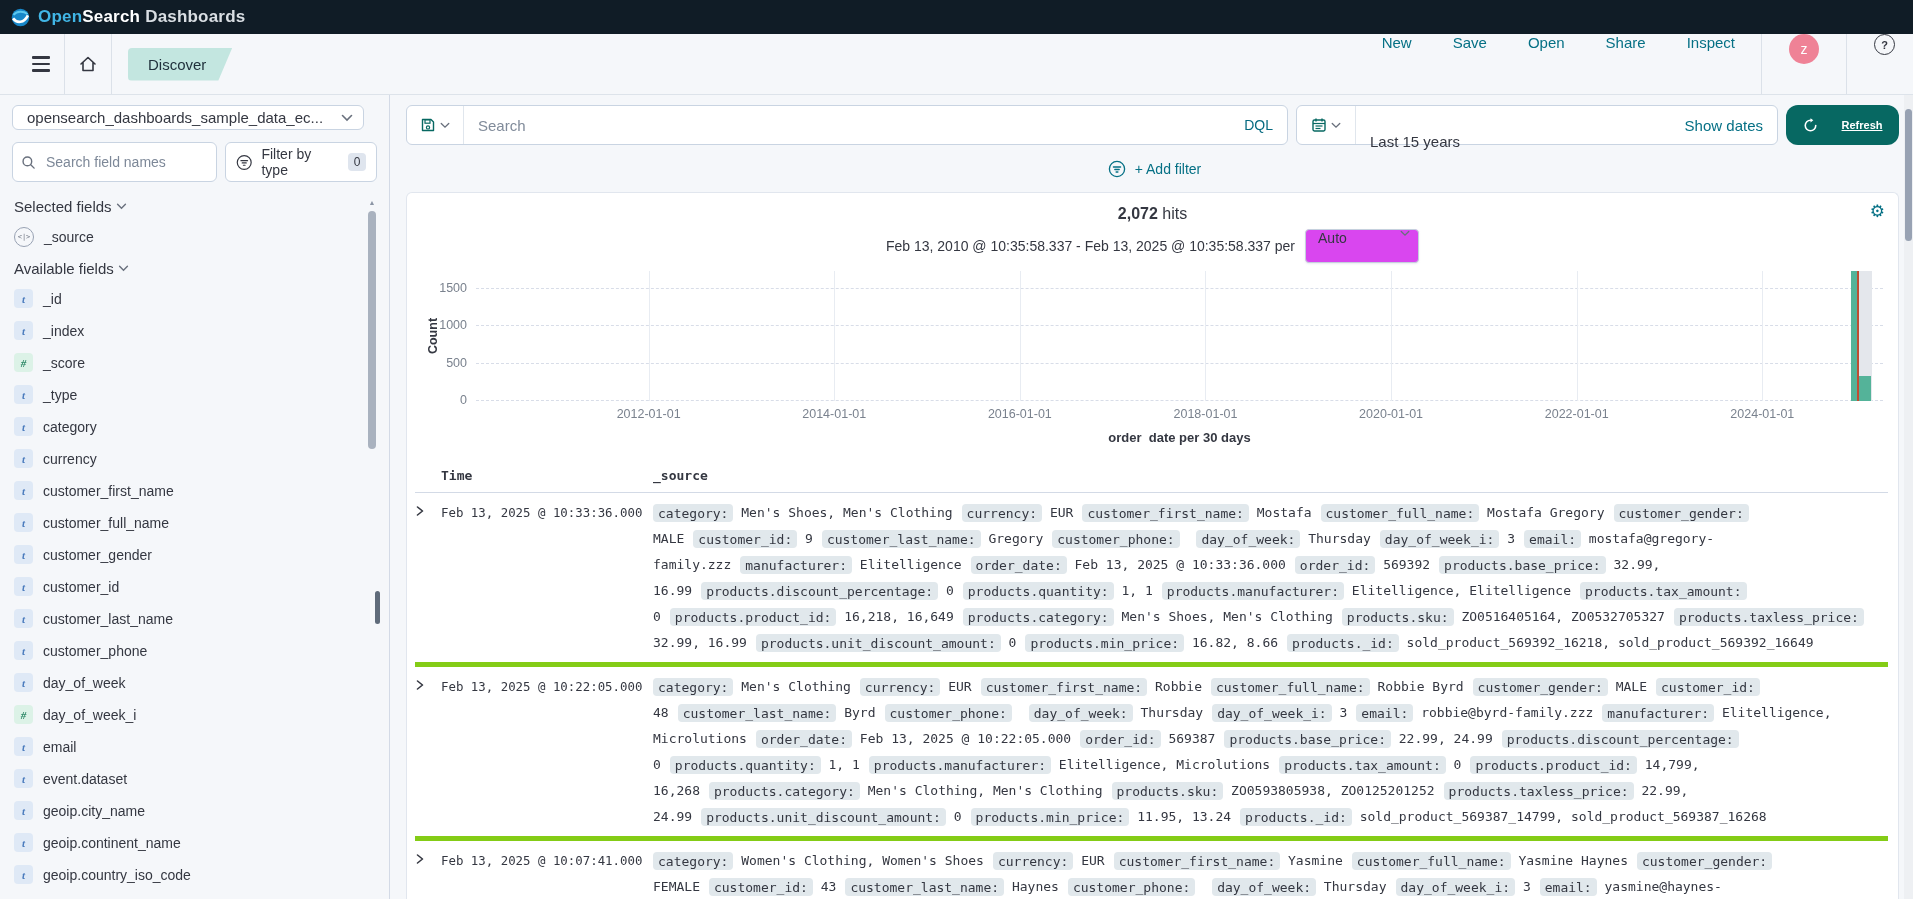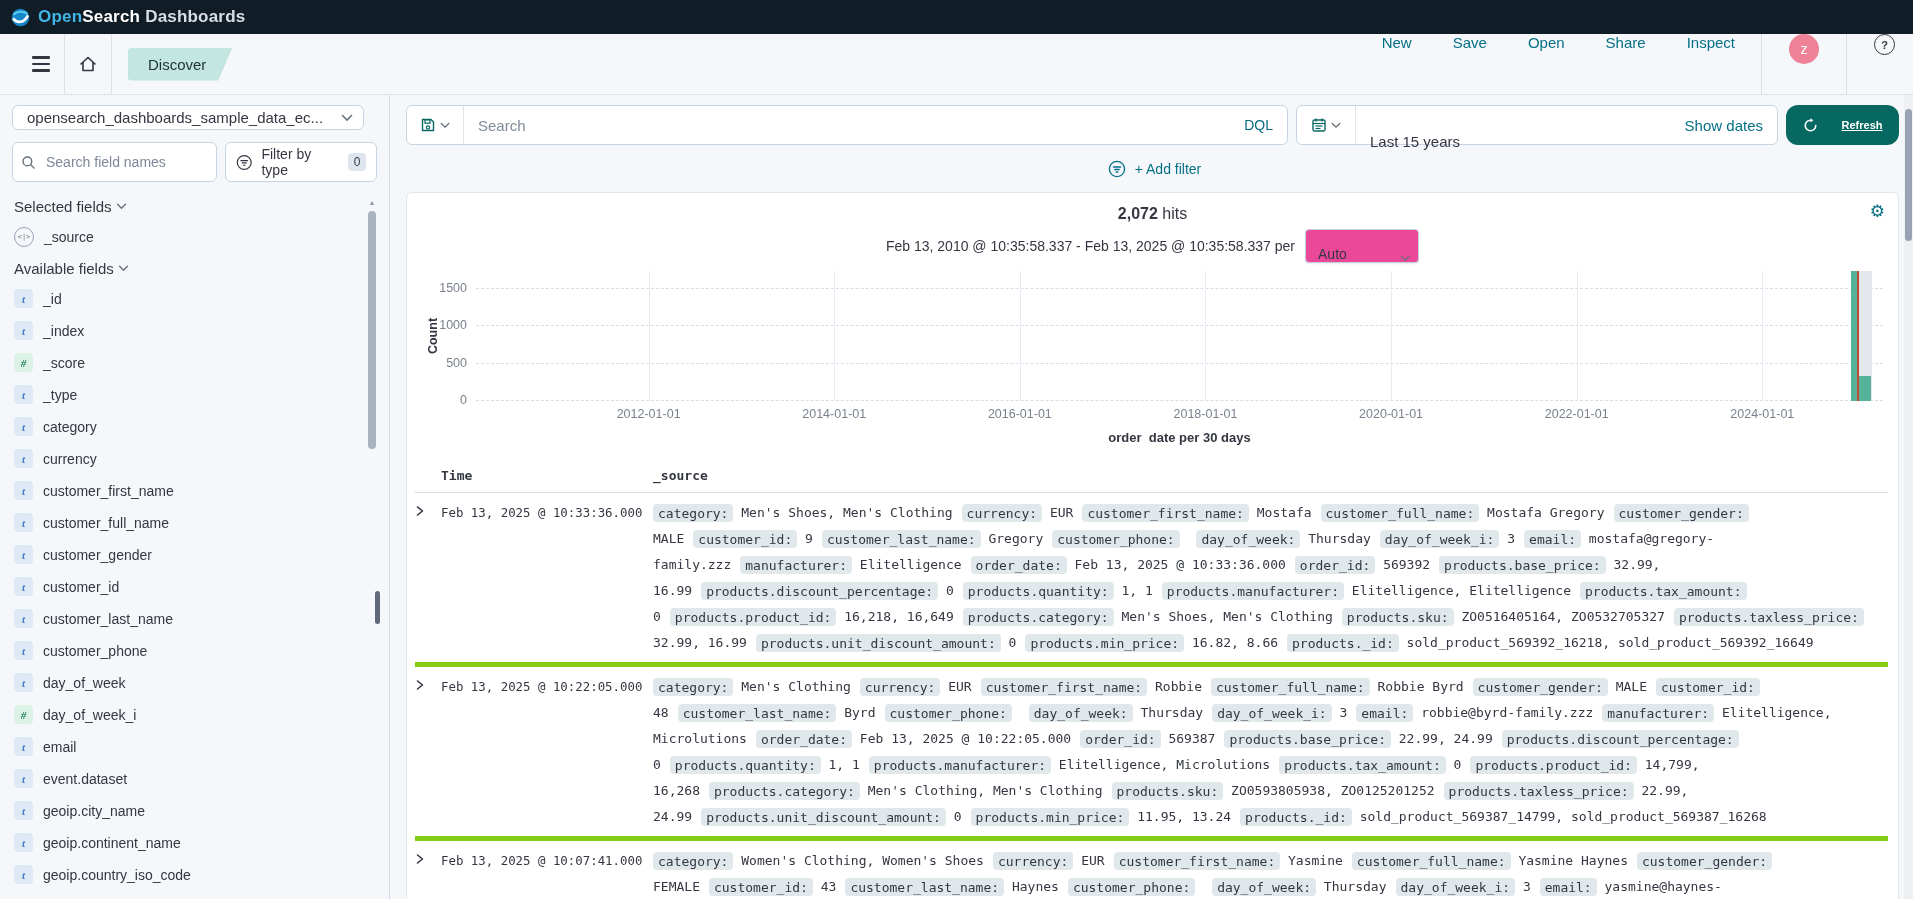--- a/index.html
+++ b/index.html
@@ -64,22 +64,22 @@
               font-size:11px;display:flex;align-items:center;justify-content:center;gap:24px;cursor:pointer;
               text-decoration:underline;font-family:"Liberation Sans",sans-serif;}
   .filterrow{display:flex;align-items:center;gap:9px;margin:2px 0 10px 4px;height:26px;justify-content:center;}
   .addfilter{color:#057085;font-size:14px;cursor:pointer;}
   
   .panel{flex:1;background:#fff;border:1px solid #e1e6ee;border-bottom:0;border-radius:6px 6px 0 0;position:relative;overflow:hidden;}
   .gear{position:absolute;top:8px;right:13px;color:#057085;font-size:17px;cursor:pointer;font-family:"DejaVu Sans",sans-serif;}
   .hits{text-align:center;margin-top:12px;font-size:16px;}
   .hits b{font-weight:700;}
   .rangeline{display:flex;justify-content:center;align-items:center;gap:10px;margin-top:7px;font-size:14px;height:32px;}
-  .intervalsel{position:relative;height:32px;border:1px solid #c5d0dd;border-radius:4px;background:#ec4899;display:flex;
-               align-items:flex-end;padding:0 30px 0 12px;font-size:14px;min-width:70px;cursor:pointer;box-shadow:0 1px 2px rgba(152,162,179,.2);}
+  .intervalsel{position:relative;height:32px;border:1px solid #c5d0dd;border-radius:4px;background:#d946ef;display:flex;
+               align-items:flex-start;padding:0 30px 0 12px;font-size:14px;min-width:70px;cursor:pointer;box-shadow:0 1px 2px rgba(152,162,179,.2);}
   .intervalsel svg{position:absolute;right:8px;}
   .chart{position:relative;height:192px;margin-top:2px;}
   #plot{position:absolute;left:69px;right:15px;top:7px;height:130px;}
   .hgrid{position:absolute;left:0;right:0;height:0;border-top:1px dashed #d8dde8;}
   .vgrid{position:absolute;top:0;bottom:0;width:1px;background:#e8ecf2;}
   .ylab{position:absolute;left:0;width:60px;text-align:right;font-size:12.5px;color:#7a828e;}
   .countlab{position:absolute;left:26px;top:72px;transform:translate(-50%,-50%) rotate(-90deg);font-size:12.5px;font-weight:700;color:#343741;}
   #xlabels{position:absolute;left:69px;right:15px;top:143px;height:16px;}
   .xlab{position:absolute;transform:translateX(-50%);font-size:12.5px;color:#7a828e;white-space:nowrap;}
   .charttitle{position:absolute;left:69px;right:15px;top:166px;text-align:center;font-size:13px;font-weight:700;color:#343741;white-space:pre;}

